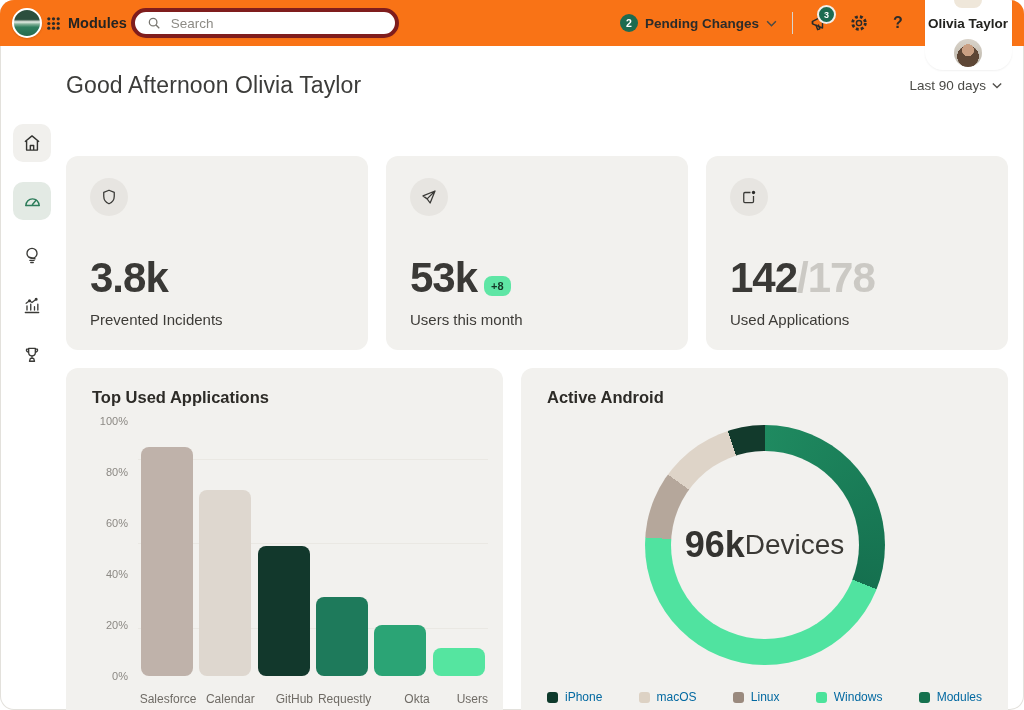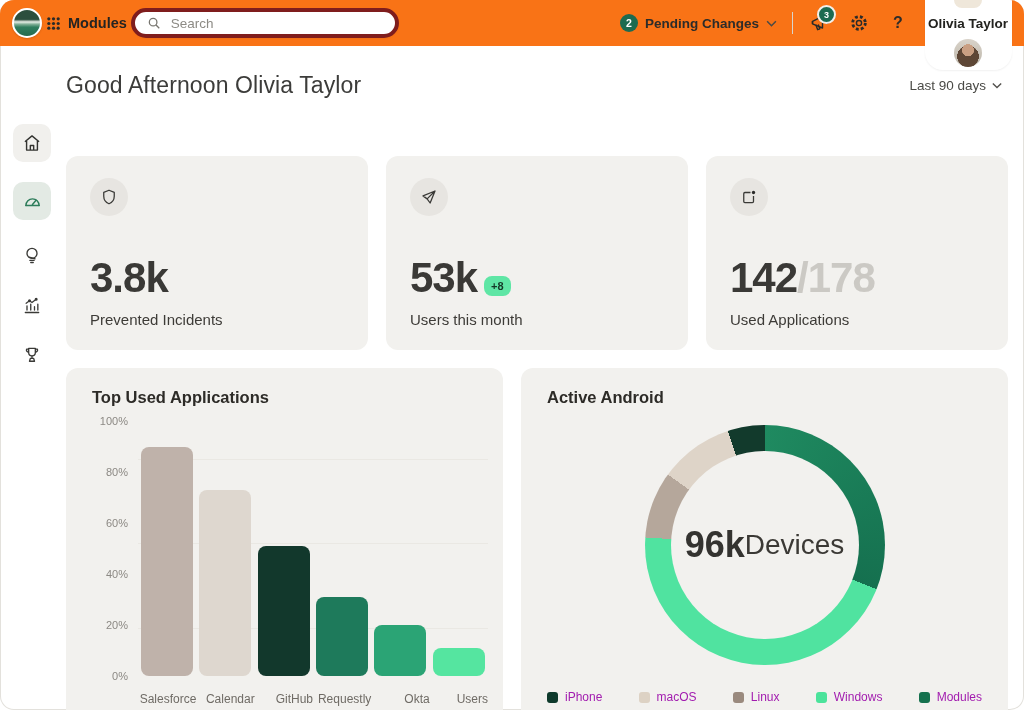--- a/index.html
+++ b/index.html
@@ -120,21 +120,21 @@
   .donut{width:240px;height:240px;border-radius:50%;position:relative;}
   .donut-hole{
     position:absolute;inset:26px;border-radius:50%;background:#F2F1EE;
     display:flex;flex-direction:row;align-items:center;justify-content:center;
   }
   .donut-center-value{font-size:36px;font-weight:700;color:#343330;line-height:1.1;}
   .donut-center-label{font-size:28px;color:#3B3935;}
   .legend{position:absolute;left:26px;right:26px;bottom:18px;display:flex;justify-content:space-between;}
   .legend-item{display:flex;align-items:center;gap:7px;}
   .legend-swatch{width:11px;height:11px;border-radius:3px;}
-  .legend-label{font-size:12px;color:#a21caf;}
+  .legend-label{font-size:12px;color:#0369a1;}
   svg{display:block;}
 </style>
 </head>
 <body>
 
 <div class="page">
 
   <div class="header">
     <div class="logo"></div>
 

